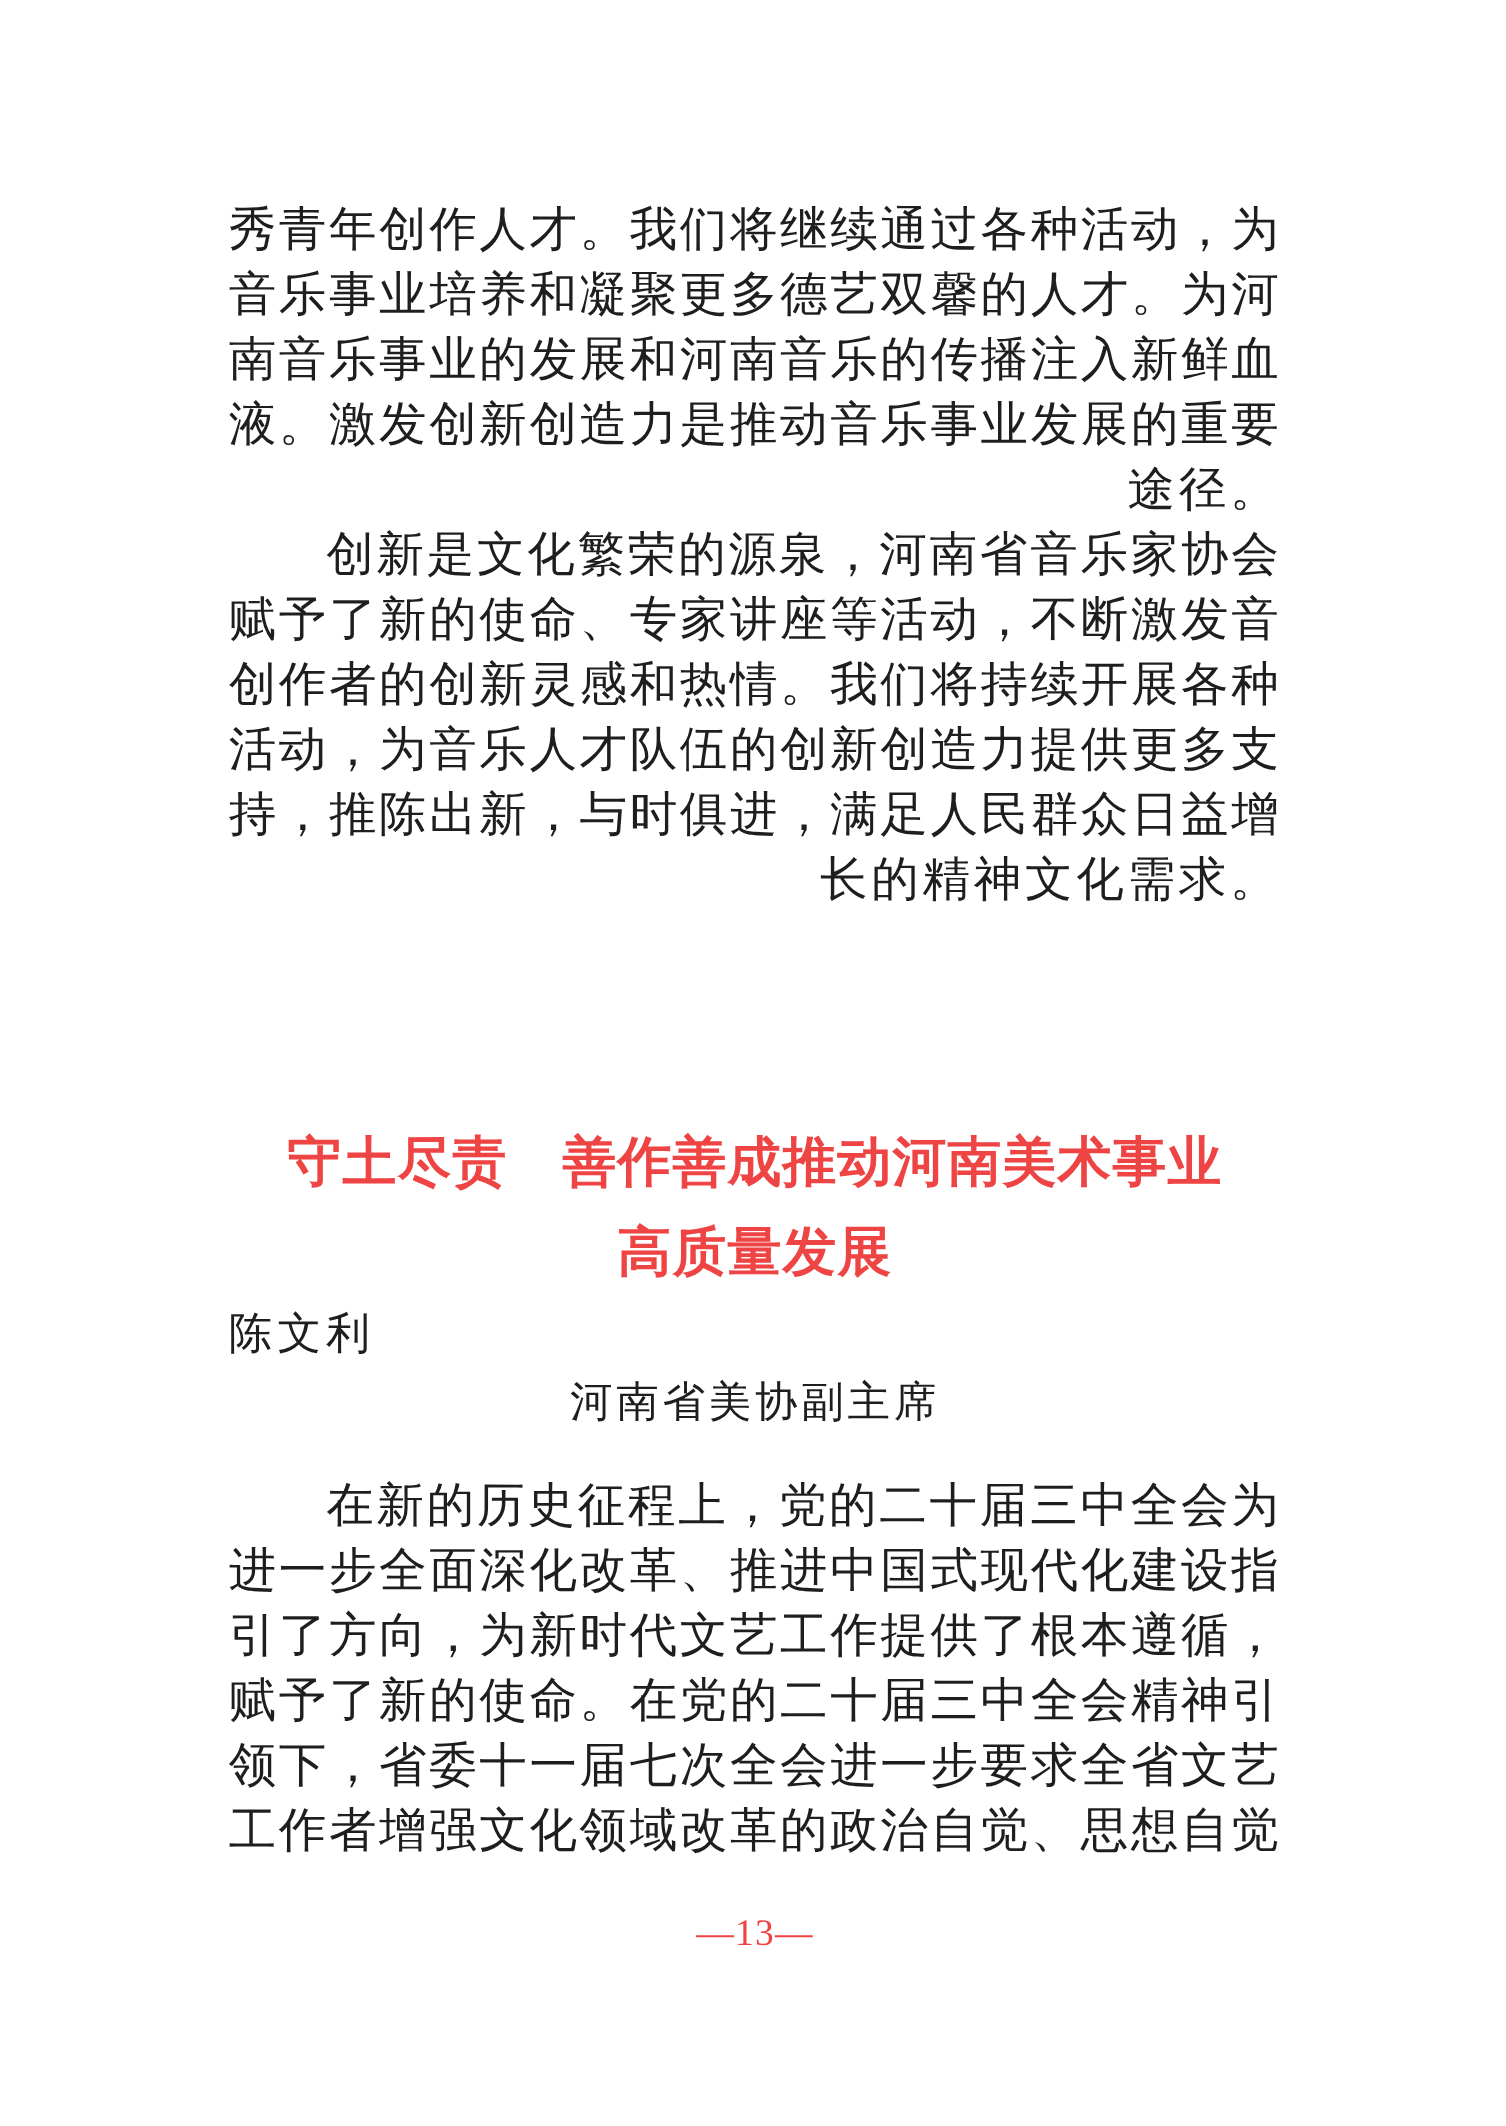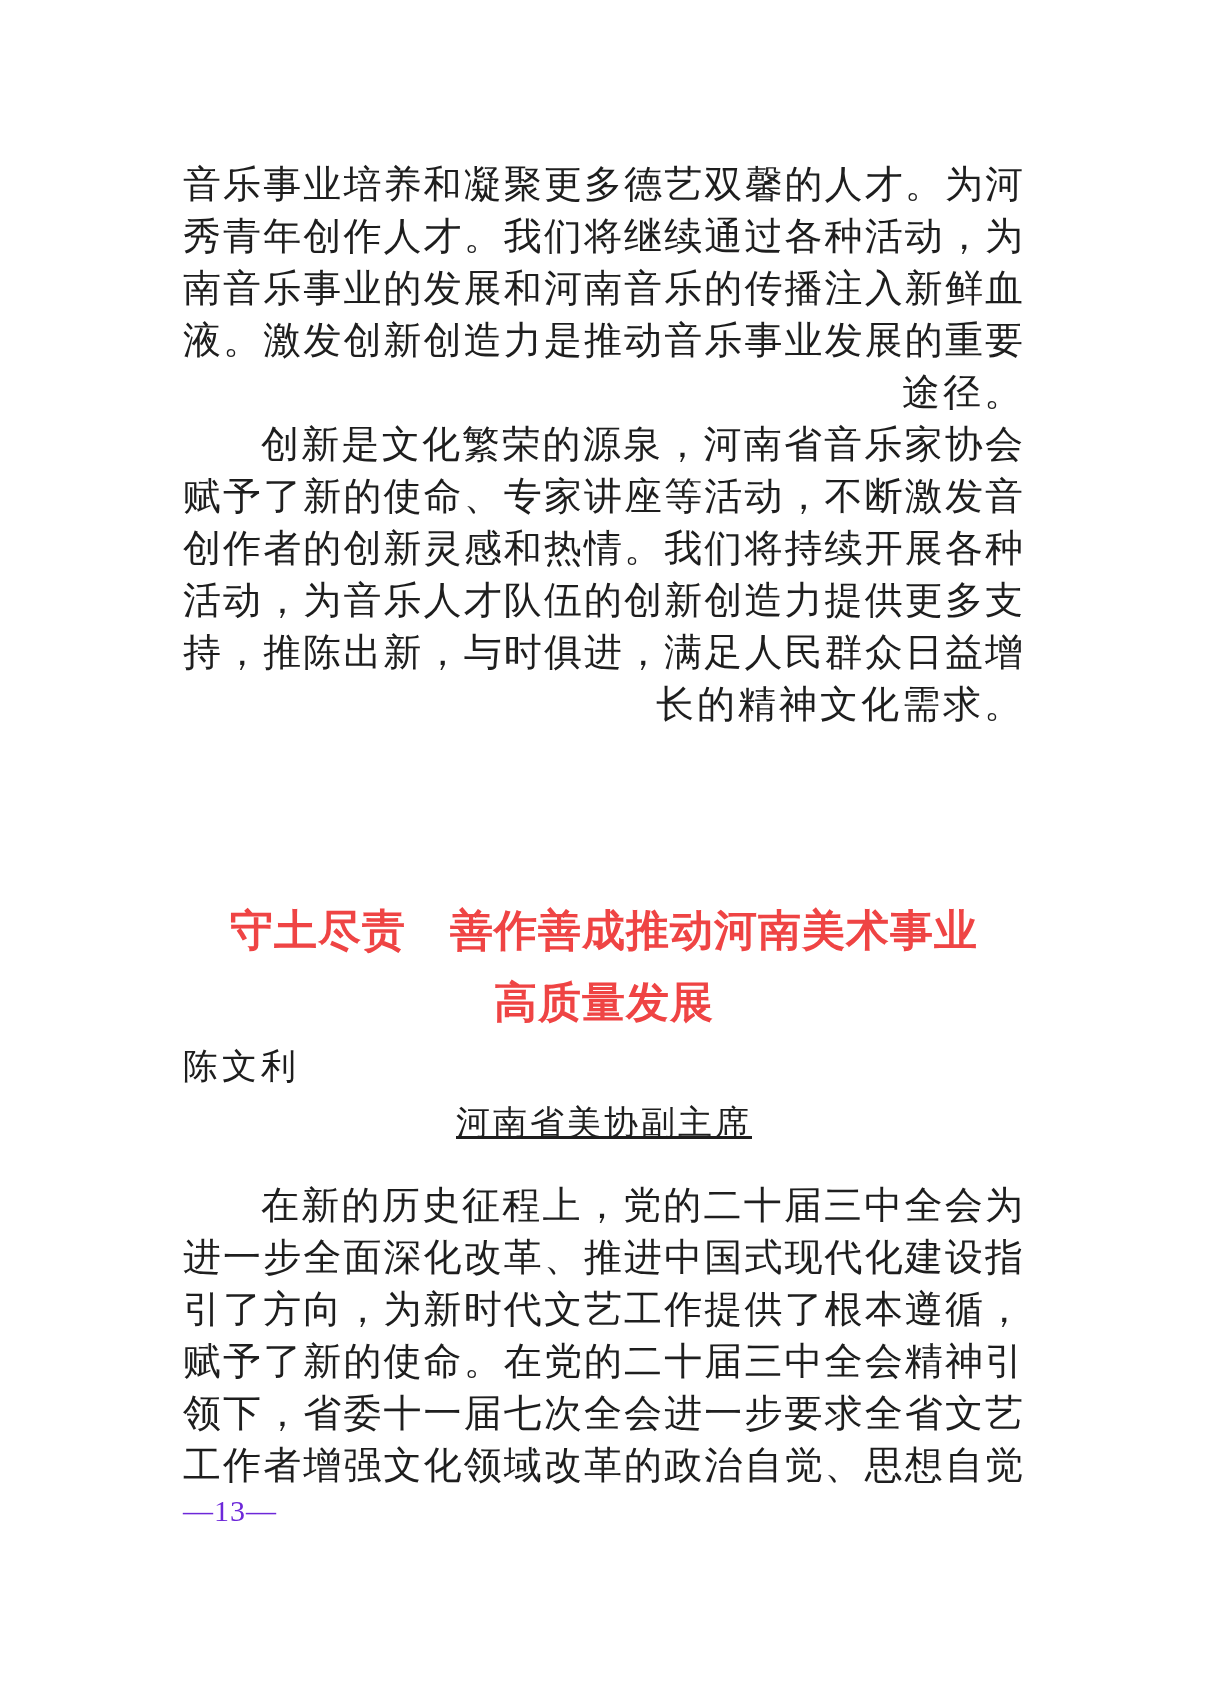--- a/index.html
+++ b/index.html
@@ -53,39 +53,40 @@
     font-size: 35px;
     line-height: 56px;
     text-align: left;
     letter-spacing: 4px;
   }
   .affil {
     font-size: 34px;
     line-height: 56px;
     text-align: center;
     letter-spacing: 3px;
-    text-decoration: underline;
   }
   .opening { margin-top: 28px; }
   .footer {
+    margin-top: 36px;
     font-size: 30px;
     line-height: 40px;
+    text-align: center;
     letter-spacing: 1px;
-    color: #6d28d9;
+    color: #ef4444;
   }
 </style>
 </head>
 <body>
 
 <div class="page">
   <div class="text-col">
 
     <div class="para">
+      <div class="line just">秀青年创作人才。我们将继续通过各种活动，为</div>
       <div class="line just">音乐事业培养和凝聚更多德艺双馨的人才。为河</div>
-      <div class="line just">秀青年创作人才。我们将继续通过各种活动，为</div>
       <div class="line just">南音乐事业的发展和河南音乐的传播注入新鲜血</div>
       <div class="line just">液。激发创新创造力是推动音乐事业发展的重要</div>
       <div class="line short">途径。</div>
     </div>
 
     <div class="para">
       <div class="line just indent">创新是文化繁荣的源泉，河南省音乐家协会</div>
       <div class="line just">赋予了新的使命、专家讲座等活动，不断激发音乐</div>
       <div class="line just">创作者的创新灵感和热情。我们将持续开展各种</div>
       <div class="line just">活动，为音乐人才队伍的创新创造力提供更多支</div>

